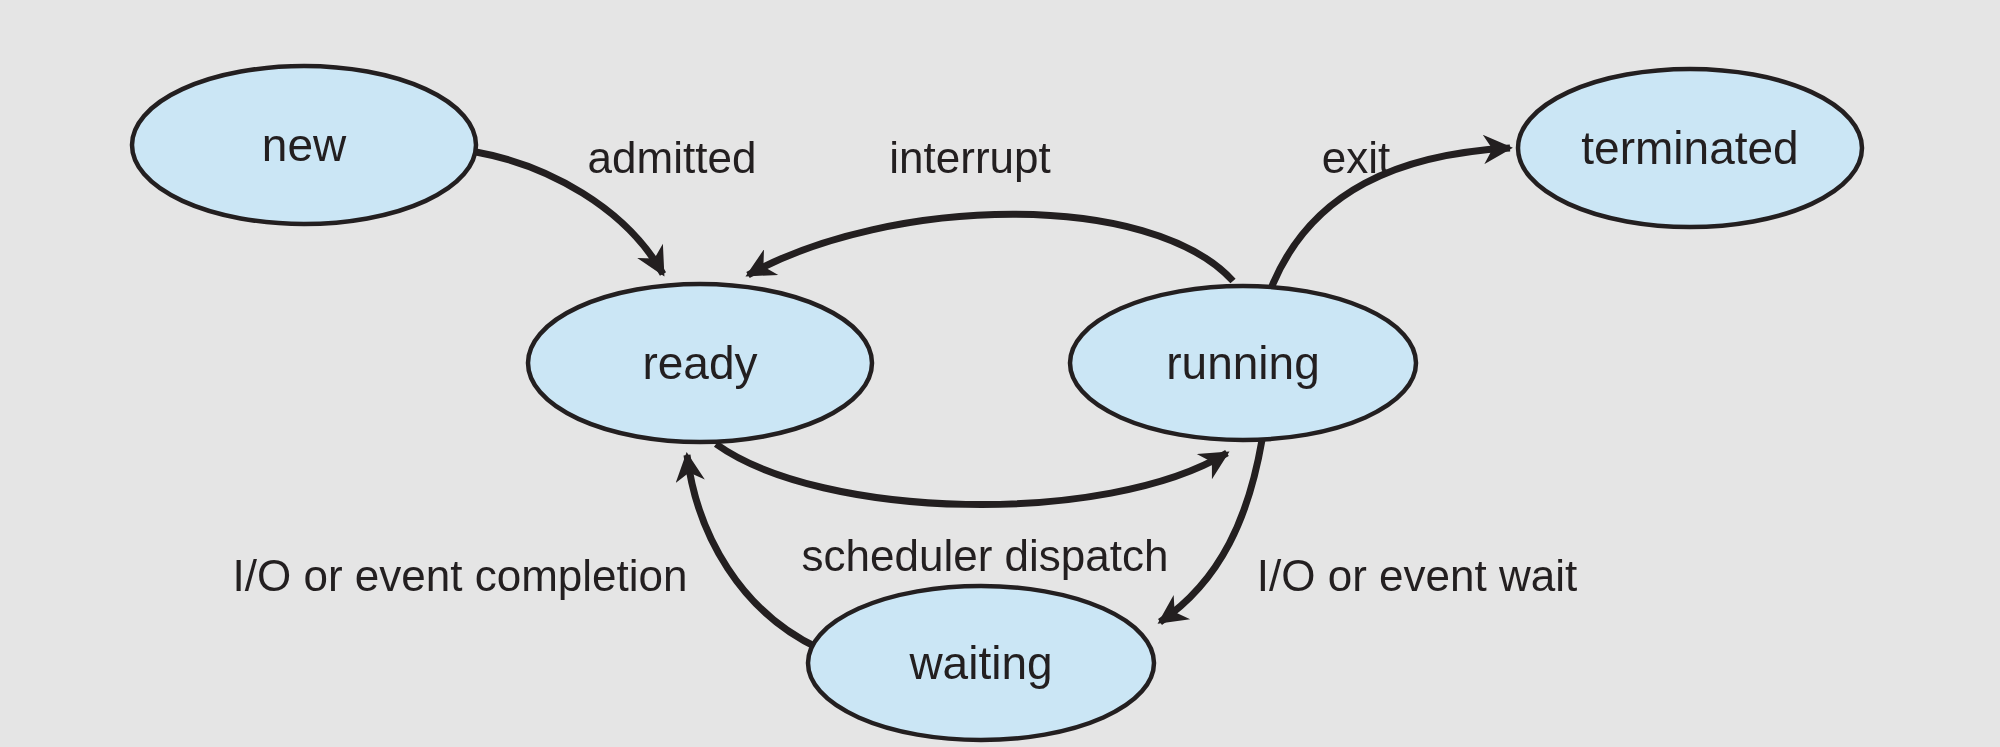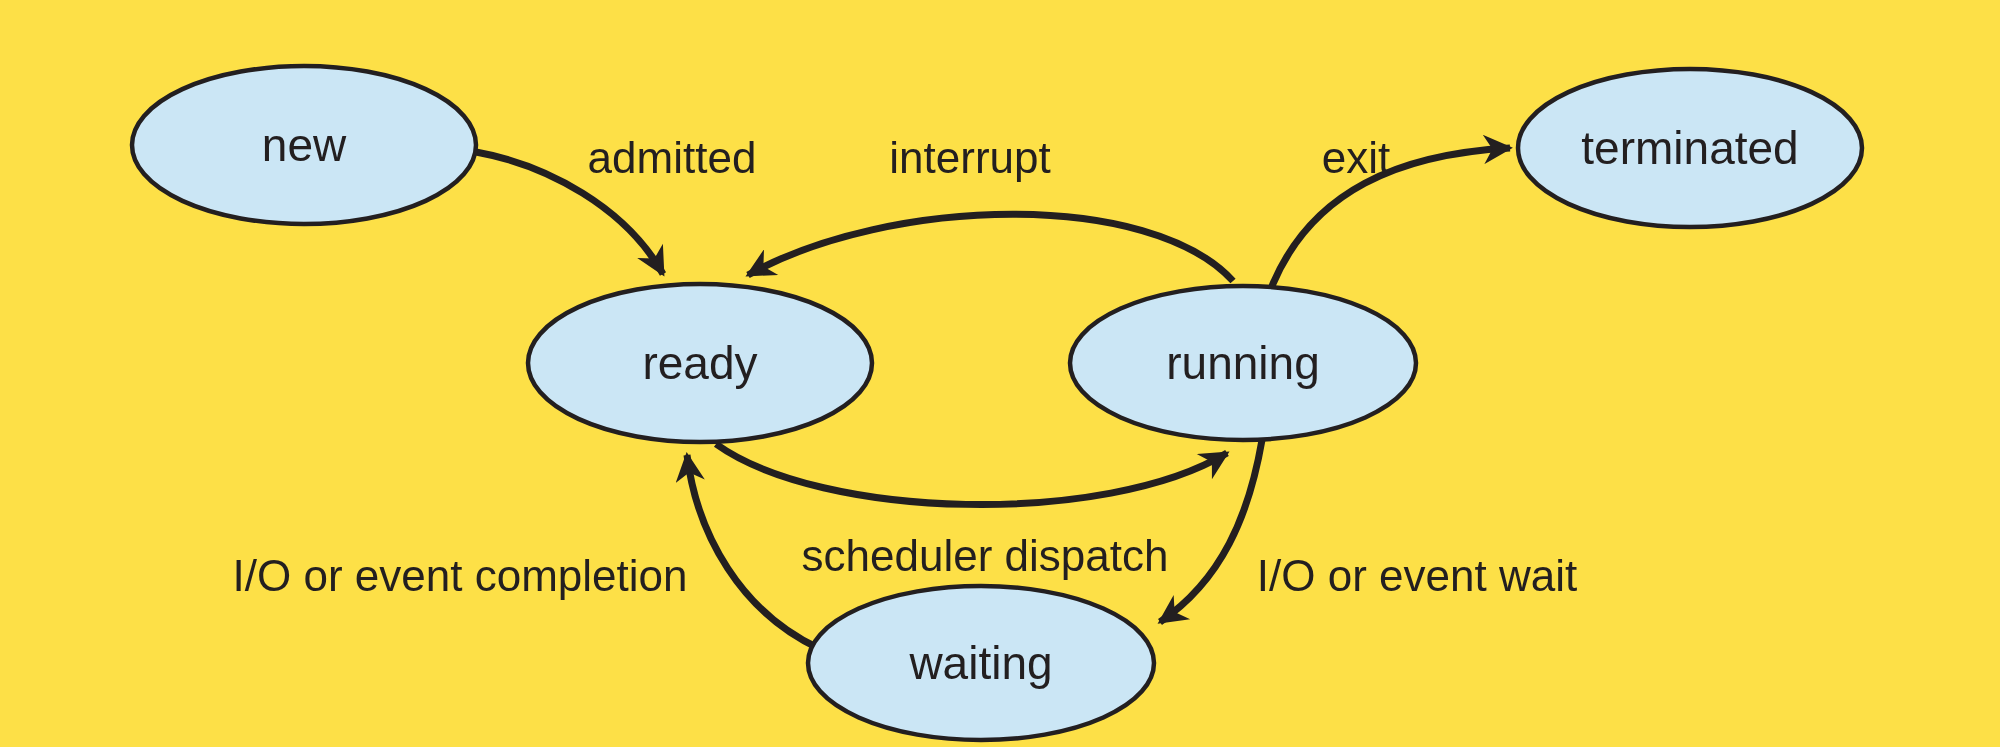--- a/index.html
+++ b/index.html
@@ -8,21 +8,21 @@
     background: #ffffff;
     width: 2000px;
     height: 747px;
     overflow: hidden;
     font-family: "Liberation Sans", sans-serif;
   }
   .stage {
     position: relative;
     width: 2000px;
     height: 747px;
-    background: #fde047;
+    background: #e5e5e5;
   }
   svg { display: block; }
   .state-ellipse {
     stroke: #231f20;
     stroke-width: 4.5;
   }
   .edge {
     fill: none;
     stroke: #231f20;
     stroke-width: 7;

